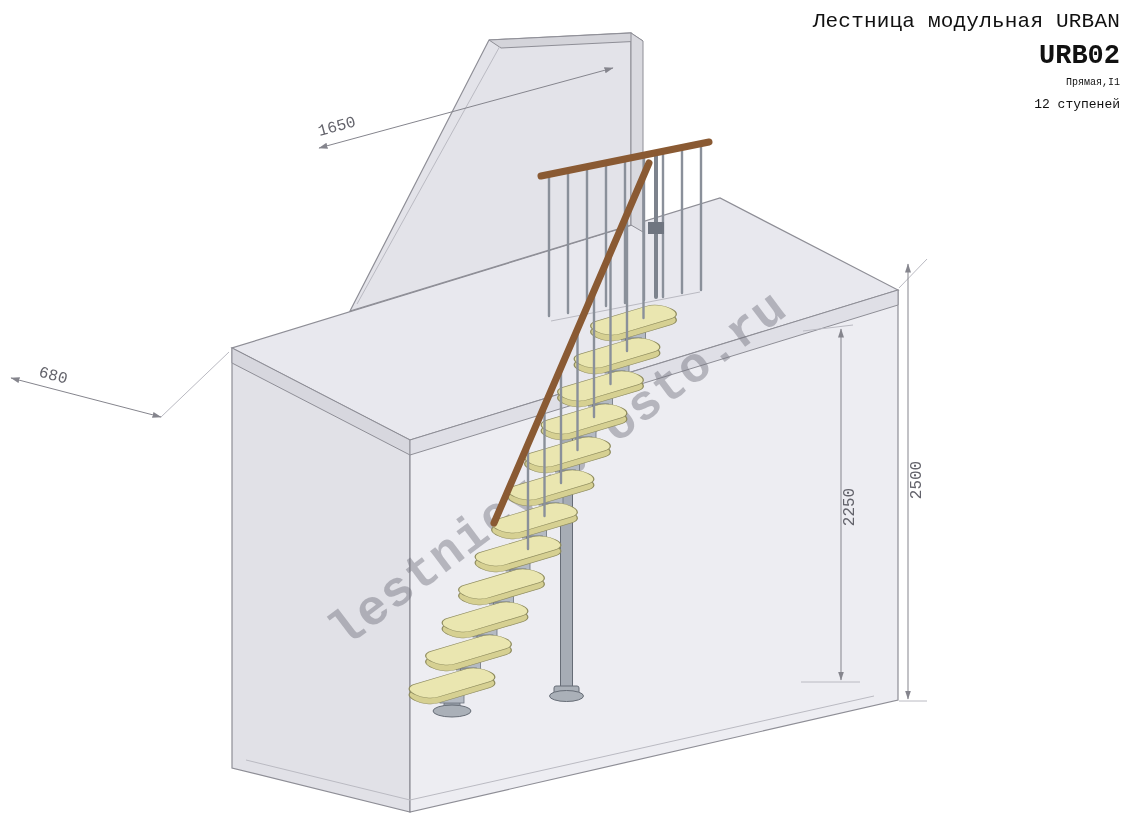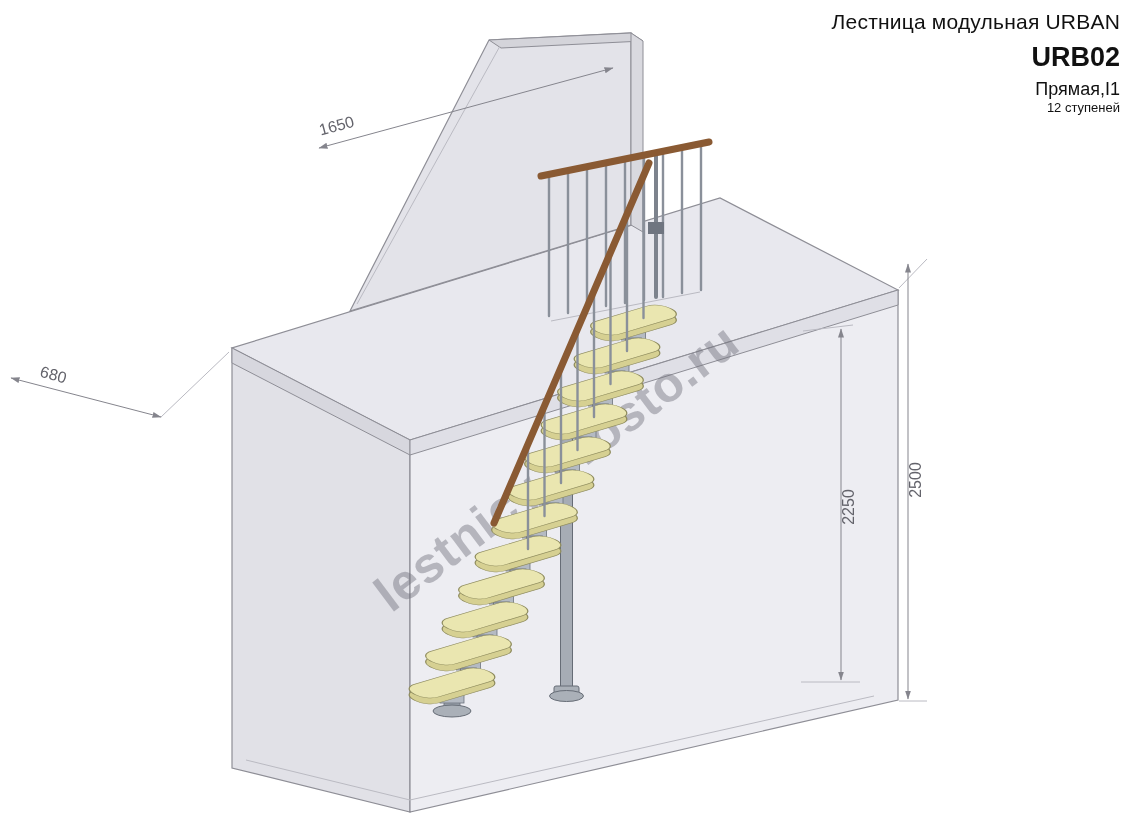--- a/index.html
+++ b/index.html
@@ -1,23 +1,23 @@
 <!DOCTYPE html>
 <html><head>
 <meta charset="utf-8">
 <style>
   html,body{margin:0;padding:0;background:#fff;}
   #stage{position:relative;width:1132px;height:831px;background:#ffffff;overflow:hidden;
-         font-family:Liberation Sans, sans-serif;border-radius:17px;}
+         font-family:Liberation Mono, monospace;border-radius:17px;}
   #stage svg{position:absolute;left:0;top:0;}
   .header{position:absolute;top:10px;right:12px;text-align:right;color:#111;z-index:5;}
   .header .t1{font-size:21px;font-weight:500;letter-spacing:.2px;}
   .header .t2{font-size:27px;font-weight:bold;margin-top:8px;}
-  .header .t3{font-size:18px;margin-top:6px;}
-  .header .t4{font-size:13px;margin-top:0;}
+  .header .t3{font-size:10px;margin-top:6px;}
+  .header .t4{font-size:13px;margin-top:9px;}
   .face-l{fill:#e1e1e7;stroke:#8e8e96;stroke-width:1.2;}
   .face-r{fill:#ededf2;stroke:#8e8e96;stroke-width:1.2;}
   .face-t{fill:#e8e8ee;stroke:#8e8e96;stroke-width:1.2;}
   .band{fill:#d7d7de;stroke:#8e8e96;stroke-width:1;}
   .band2{fill:#dfdfe6;stroke:#8e8e96;stroke-width:1;}
   .wallf{fill:#e3e3e9;stroke:#8e8e96;stroke-width:1.2;}
   .wallt{fill:#d4d4da;stroke:#8e8e96;stroke-width:1;}
   .walls{fill:#d9d9df;stroke:#8e8e96;stroke-width:1;}
   .faint{stroke:#babac2;stroke-width:1;fill:none;}
   .diml{stroke:#85858d;stroke-width:1;fill:none;}

